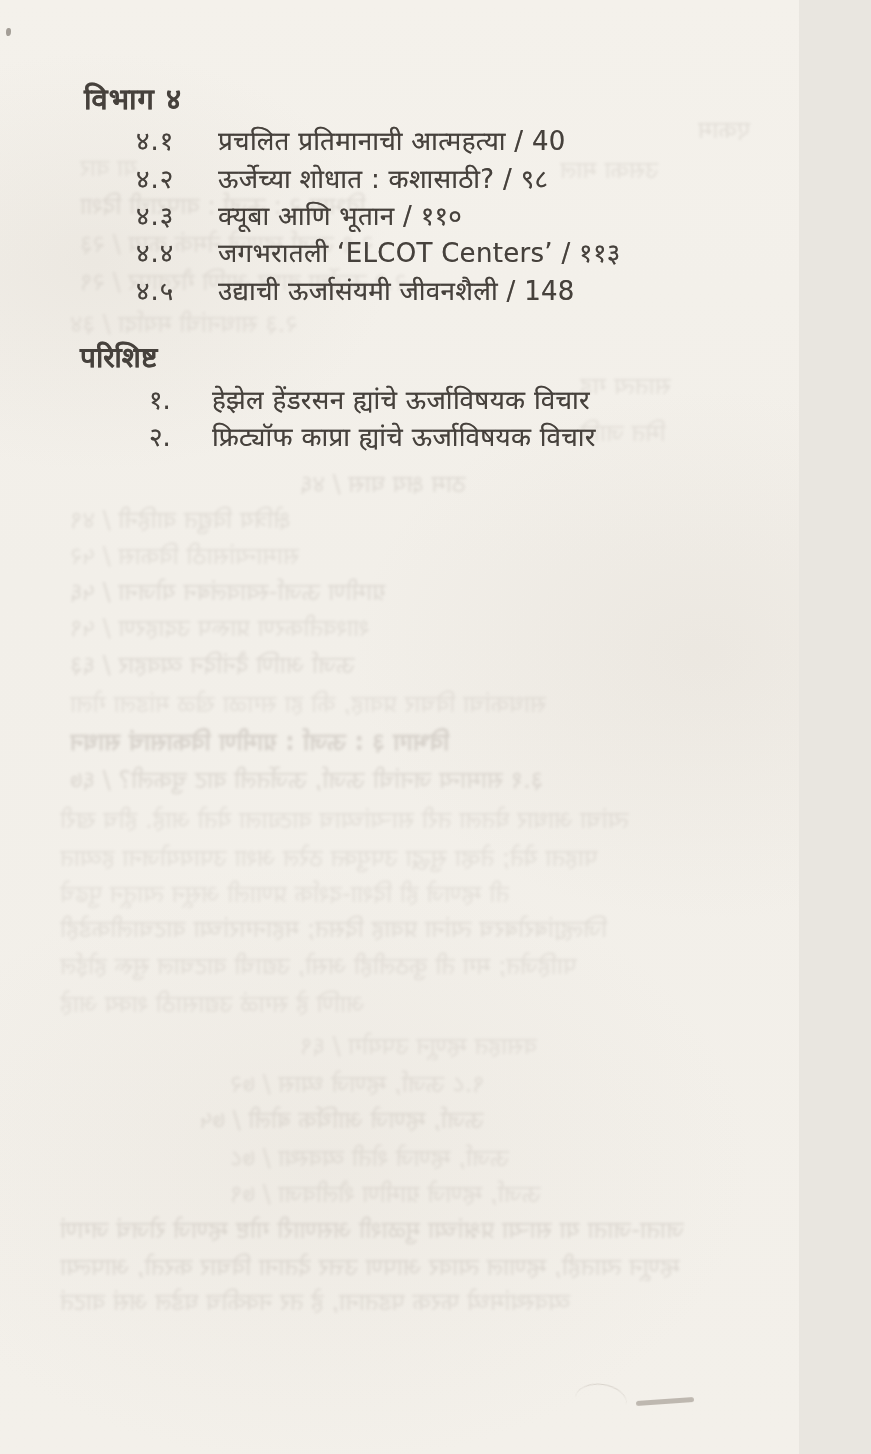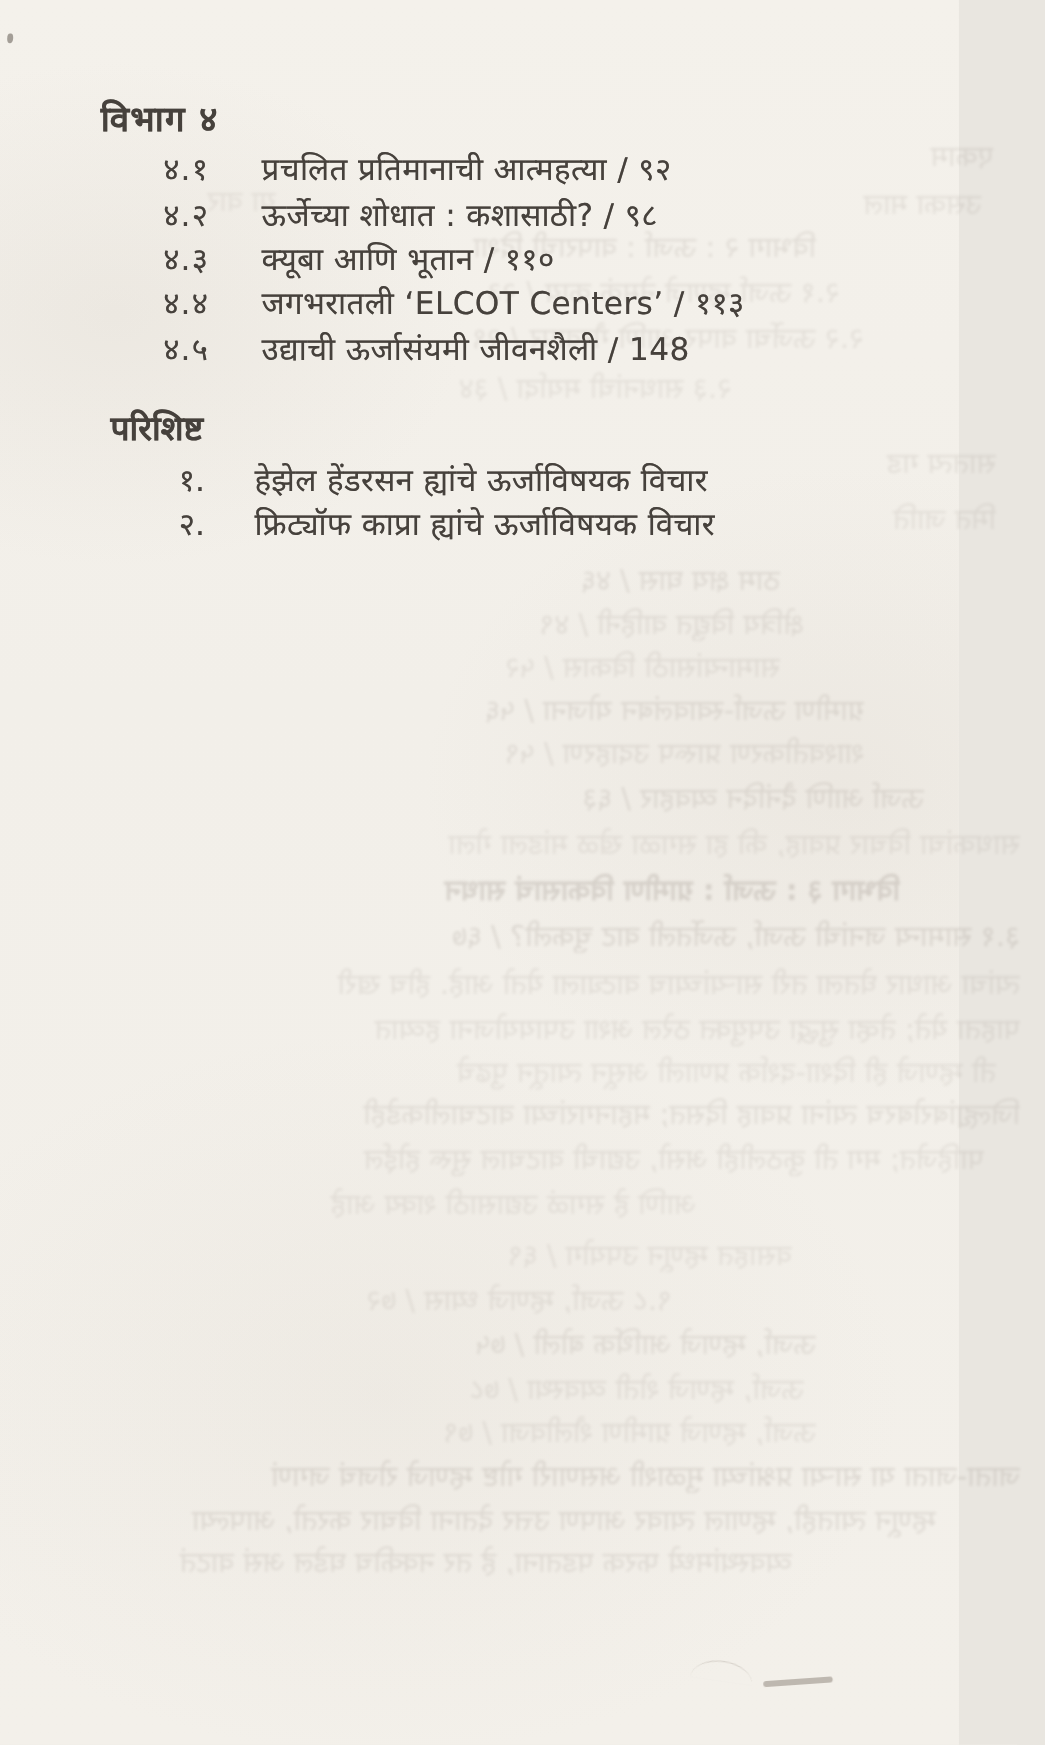--- a/index.html
+++ b/index.html
@@ -9,35 +9,36 @@
     background:#e9e6e0;
   }
   .page{
     position:relative;width:799px;height:1454px;
     background-color:#f3f0ea;
     background-image:
       radial-gradient(ellipse 420px 300px at 12% 18%, rgba(215,208,198,0.25), rgba(215,208,198,0) 70%),
       radial-gradient(ellipse 500px 380px at 88% 45%, rgba(214,206,196,0.22), rgba(214,206,196,0) 70%),
       radial-gradient(ellipse 600px 420px at 40% 80%, rgba(218,211,201,0.20), rgba(218,211,201,0) 72%),
       linear-gradient(180deg, #f4f1eb 0%, #f2efe9 40%, #f3f0ea 100%);
+    text-align: right;
   }
   
   .ink{
     position:absolute;white-space:nowrap;
     color:#46413c;
     text-shadow:0 0 0.5px rgba(70,64,58,0.55);
   }
   .sec-row{top:78px;left:0;width:871px;height:40px;}
   .sec-label{position:absolute;left:84px;top:0;font-size:29px;font-weight:700;letter-spacing:1px;}
   .sec-title{position:absolute;left:217px;top:0;font-size:29px;font-weight:700;letter-spacing:0.5px;}
   .entry{height:36px;font-size:26px;}
   .entry .num{position:absolute;left:136px;top:0;letter-spacing:1px;}
   .entry .txt{position:absolute;left:218px;top:0;letter-spacing:0.3px;}
   .e1{top:122px;} .e2{top:160px;} .e3{top:197px;} .e4{top:234px;} .e5{top:272px;}
-  .appendix-heading{top:337px;left:92px;font-size:28px;font-weight:700;}
+  .appendix-heading{top:337px;left:80px;font-size:28px;font-weight:700;}
   .app-item{height:36px;font-size:26px;}
   .app-item .num{position:absolute;left:149px;top:0;}
   .app-item .txt{position:absolute;left:212px;top:0;letter-spacing:0.3px;}
   .a1{top:381px;} .a2{top:418px;}
   .footer-line{top:1353px;left:64px;font-size:26px;letter-spacing:0.5px;color:#4a4540;}
   
   .ghost{
     position:absolute;white-space:nowrap;overflow:hidden;height:32px;
     color:#7b6f66;
     transform:scaleX(-1);
@@ -90,21 +91,21 @@
       <div class="ghost" style="top: 1249px; left: 60px; width: 720px; opacity: 0.16;">म्हणून त्यातही, म्हणाल त्यावर आपण उत्तर देताना विचार करतो, आपल्या</div>
       <div class="ghost" style="top: 1284px; left: 60px; width: 600px; opacity: 0.15;">व्यवस्थांमध्ये फरक पडताना, हे तर नक्कीच घडेल असं वाटतं</div>
     </div>
 
   <div class="ink sec-row">
     <span class="sec-label">विभाग ४</span>
   </div>
 
   <div class="ink entry e1">
     <span class="num">४.१</span>
-    <span class="txt">प्रचलित प्रतिमानाची आत्महत्या / ९२</span>
+    <span class="txt">प्रचलित प्रतिमानाची आत्महत्या / 40</span>
   </div>
   <div class="ink entry e2">
     <span class="num">४.२</span>
     <span class="txt">ऊर्जेच्या शोधात : कशासाठी? / ९८</span>
   </div>
   <div class="ink entry e3">
     <span class="num">४.३</span>
     <span class="txt">क्यूबा आणि भूतान / ११०</span>
   </div>
   <div class="ink entry e4">

